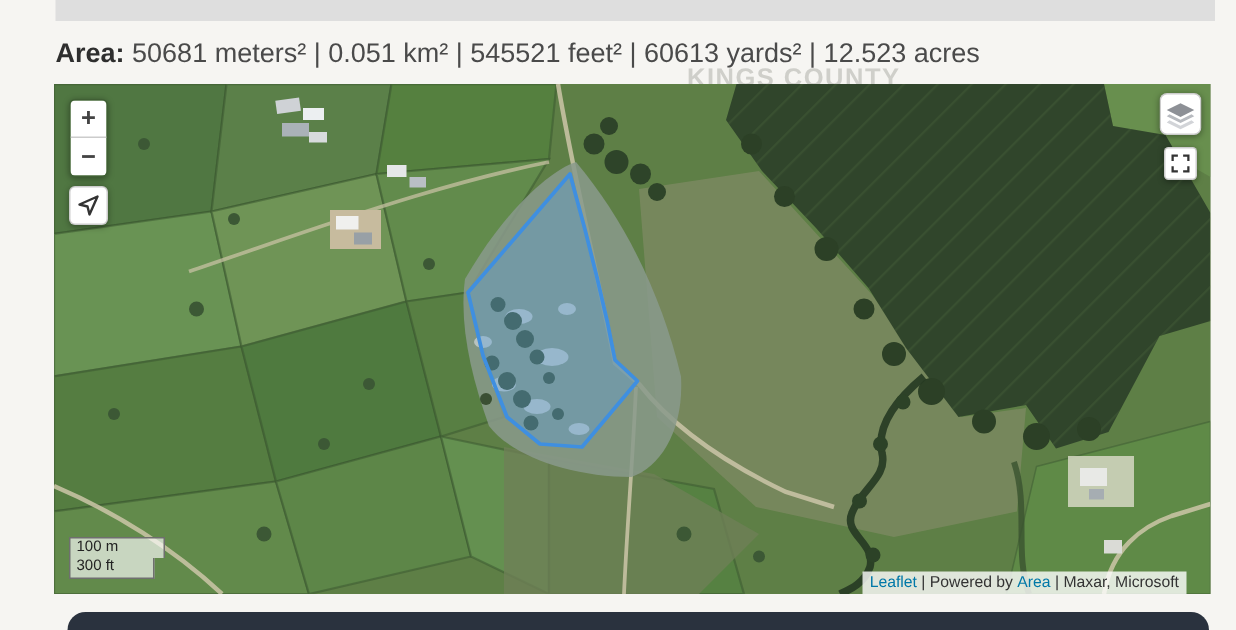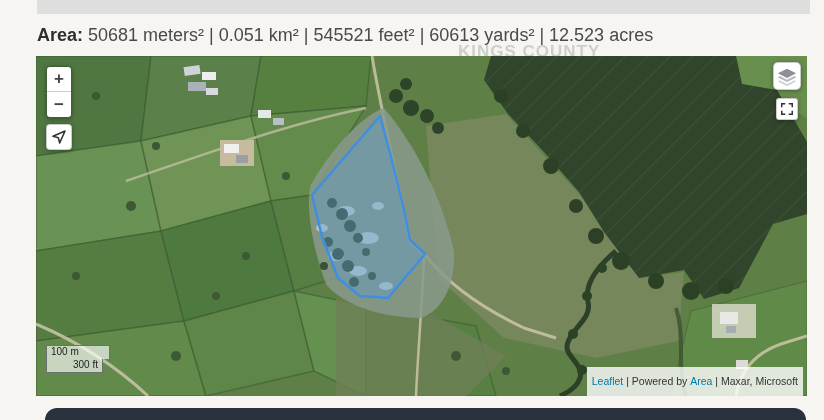--- a/index.html
+++ b/index.html
@@ -51,32 +51,32 @@
     font-family:"Liberation Sans", sans-serif;
   }
   .zoom-stack button:first-child { border-bottom:1px solid #ccc; }
   .locate-btn { left:10px; top:68px; width:26px; height:26px; }
   .locate-btn svg { margin-top:4px; }
   .layers-btn { right:6px; top:6px; width:28px; height:28px; border-radius:5px; }
   .layers-btn svg { margin-top:3px; }
   .fullscreen-btn { right:9px; top:42px; width:22px; height:22px; border-radius:3px; }
   .fullscreen-btn svg { margin-top:3px; }
 
-  .scale-ctl { position:absolute; left:10px; bottom:23px; z-index:5;
+  .scale-ctl { position:absolute; left:10px; bottom:10px; z-index:5;
     font-size:10px; line-height:12px; color:#222; }
   .scale-ctl .bar {
     background:rgba(255,255,255,0.65); border:1px solid #6f6f6f; border-top:none;
     padding:0 4px 1px 4px; white-space:nowrap;
   }
   .scale-ctl .metric { width:64px; border-bottom:none; border-top:1px solid #6f6f6f; }
-  .scale-ctl .imperial { width:57px;text-align:right; }
+  .scale-ctl .imperial { width:57px; }
 
   .attribution {
-    position:absolute; right:4px; bottom:0; z-index:5;
-    background:rgba(255,255,255,0.8); padding:8px 5px;
+    position:absolute; right:16px; bottom:0; z-index:5;
+    background:rgba(255,255,255,0.8); padding:1px 5px;
     font-size:10.5px; line-height:13px; color:#333;
     display:flex; align-items:center;
   }
   .attribution span { white-space:pre; }
   .attribution a { color:#0078a8; text-decoration:none; cursor:pointer; }
 
   .bottom-panel {
     position:absolute; left:45px; top:408px; width:761px; height:12px;
     background:#2a323e; border-radius:12px 12px 0 0; z-index:3;
   }

